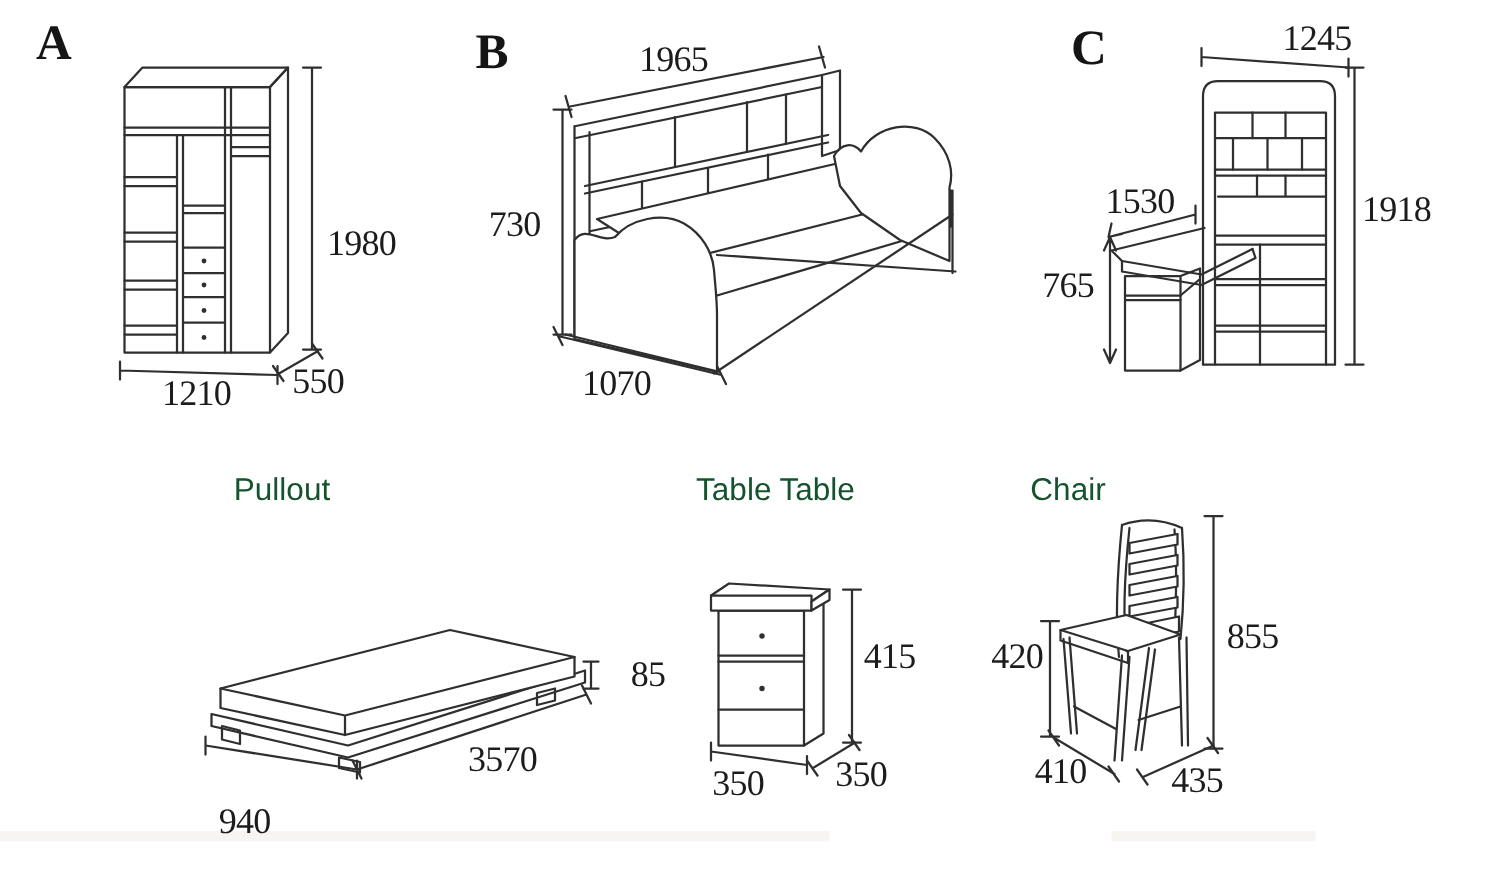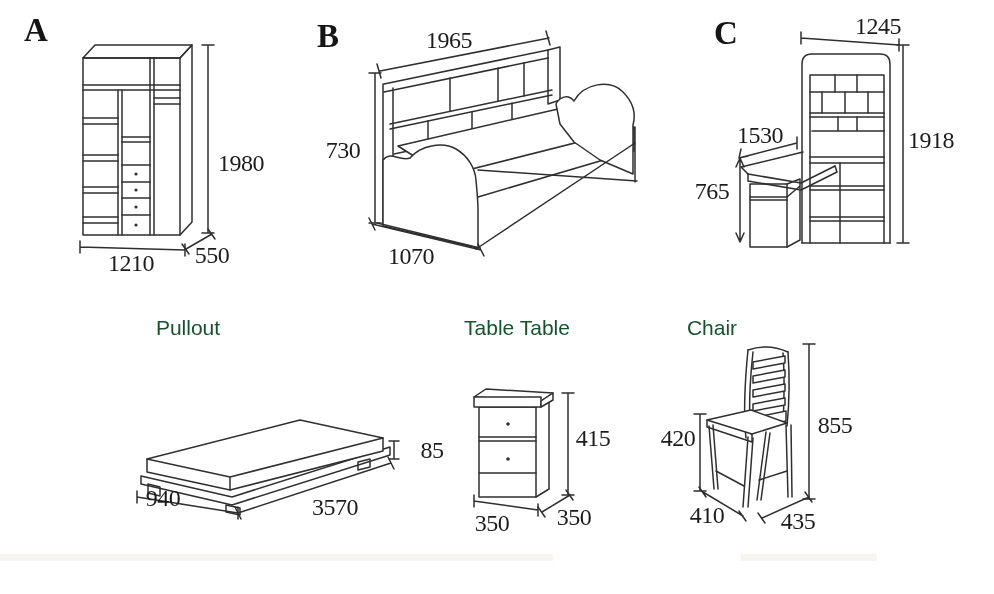--- a/index.html
+++ b/index.html
@@ -172,21 +172,21 @@
   <div class="txt dim" style="left:449px;top:40px;">1965</div>
   <div class="txt dim" style="left:343px;top:150px;">730</div>
   <div class="txt dim" style="left:411px;top:256px;">1070</div>
 
   <div class="txt dim" style="left:878px;top:26px;">1245</div>
   <div class="txt dim" style="left:760px;top:135px;">1530</div>
   <div class="txt dim" style="left:712px;top:191px;">765</div>
   <div class="txt dim" style="left:931px;top:140px;text-align:right;">1918</div>
 
   <div class="txt flabel" style="left:188px;top:327px;">Pullout</div>
-  <div class="txt dim" style="left:163px;top:498px;">940</div>
+  <div class="txt dim" style="left:163px;top:548px;">940</div>
   <div class="txt dim" style="left:335px;top:507px;">3570</div>
   <div class="txt dim" style="left:416px;top:450px;margin-left:16px;">85</div>
 
   <div class="txt flabel" style="left:517px;top:327px;">Table Table</div>
   <div class="txt dim" style="left:593px;top:438px;">415</div>
   <div class="txt dim" style="left:492px;top:523px;">350</div>
   <div class="txt dim" style="left:574px;top:517px;">350</div>
 
   <div class="txt flabel" style="left:712px;top:327px;">Chair</div>
   <div class="txt dim" style="left:678px;top:438px;">420</div>

